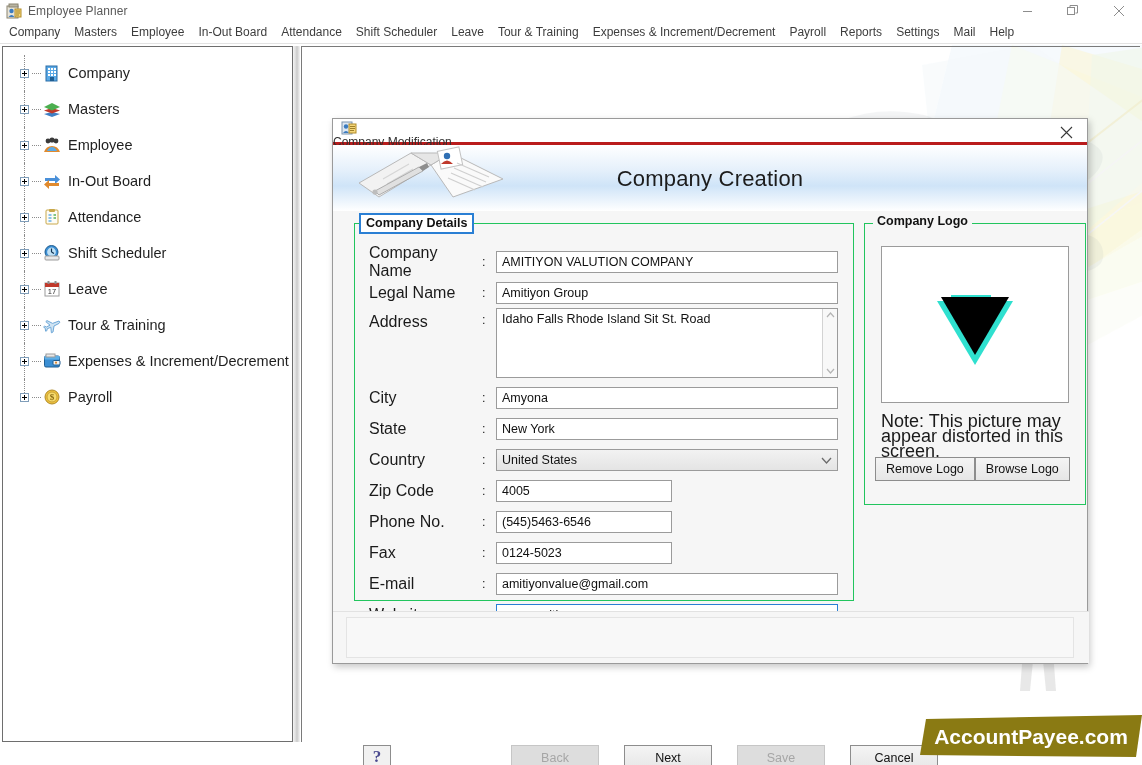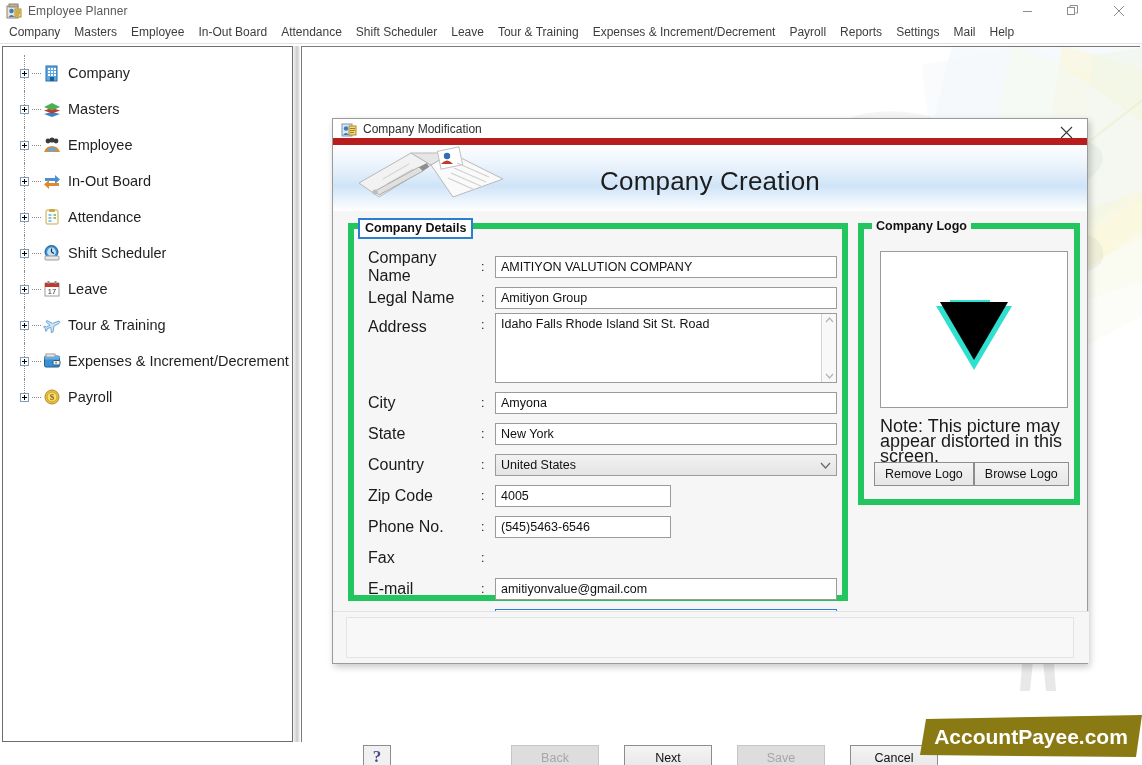--- a/index.html
+++ b/index.html
@@ -145,22 +145,22 @@
   
   .dialog {
     position: absolute; left: 332px; top: 118px;
     width: 756px; height: 546px;
     background: #f6f6f6;
     border: 1px solid #9a9a9a;
     box-shadow: 2px 3px 7px rgba(0,0,0,.22);
   }
   .dlg-title {
     height: 26px; background: #ffffff;
-    border-bottom: 7px solid #b91c1c;
-    display: flex; align-items: center; position: relative;
+    border-bottom: 3px solid #b91c1c;
+    display: flex; position: relative; flex-direction: column;
   }
   .dlg-title-ico {
     width: 16px; height: 16px; margin: 0 6px 0 8px; flex: none; position: relative;
   }
   .dlg-title-txt { font-size: 12px; color: #2e2e2e; }
   .dlg-close {
     position: absolute; right: 0; top: 0;
     width: 42px; height: 26px;
     display: flex; align-items: center; justify-content: center;
     color: #333;
@@ -171,36 +171,37 @@
     background: linear-gradient(to bottom,#ffffff 0%,#e5f0fb 38%,#cfe4f8 62%,#ffffff 100%);
     overflow: hidden;
   }
   .banner-book {
     position: absolute; left: 20px; top: -2px;
     width: 160px; height: 62px;
   }
   .banner-title {
     position: absolute; left: 0; right: 0; top: 21px;
     text-align: center;
-    font-size: 26px; color: #1c1c1c;
+    font-size: 22px; color: #1c1c1c;
     letter-spacing: .2px;
   }
 
   .dlg-body {
     position: relative;
     height: 400px;
     background: #f6f6f6;
     padding: 0;
   }
 
   
   .fs {
     position: absolute;
-    border: 6px solid #22c55e;
+    border: 1px solid #22c55e;
     background: #f6f6f6;
+    margin-left: 6px;
   }
   .fs-details { left: 15px; top: 12px; width: 500px; height: 378px; }
   .fs-logo    { left: 525px; top: 12px; width: 222px; height: 282px; padding-left: 40px; }
   .fs-legend {
     position: absolute; top: -10px; left: 8px;
     background: #f6f6f6; padding: 0 4px;
     font-size: 12.5px; font-weight: bold; color: #111;
   }
   .fs-legend.focused {
     left: 4px; top: -11px;
@@ -650,20 +651,23 @@
             <div class="row">
               <div class="row-lbl">Phone No.</div>
               <div class="row-colon">:</div>
               <div class="inp w-half">
                 <span>(545)5463-6546</span>
               </div>
             </div>
             <div class="row">
               <div class="row-lbl">Fax</div>
               <div class="row-colon">:</div>
+              <div class="inp w-half">
+                <span>0124-5023</span>
+              </div>
             </div>
             <div class="row">
               <div class="row-lbl">E-mail</div>
               <div class="row-colon">:</div>
               <div class="inp w-full">
                 <span>amitiyonvalue@gmail.com</span>
               </div>
             </div>
             <div class="row">
               <div class="row-lbl">Website</div>

